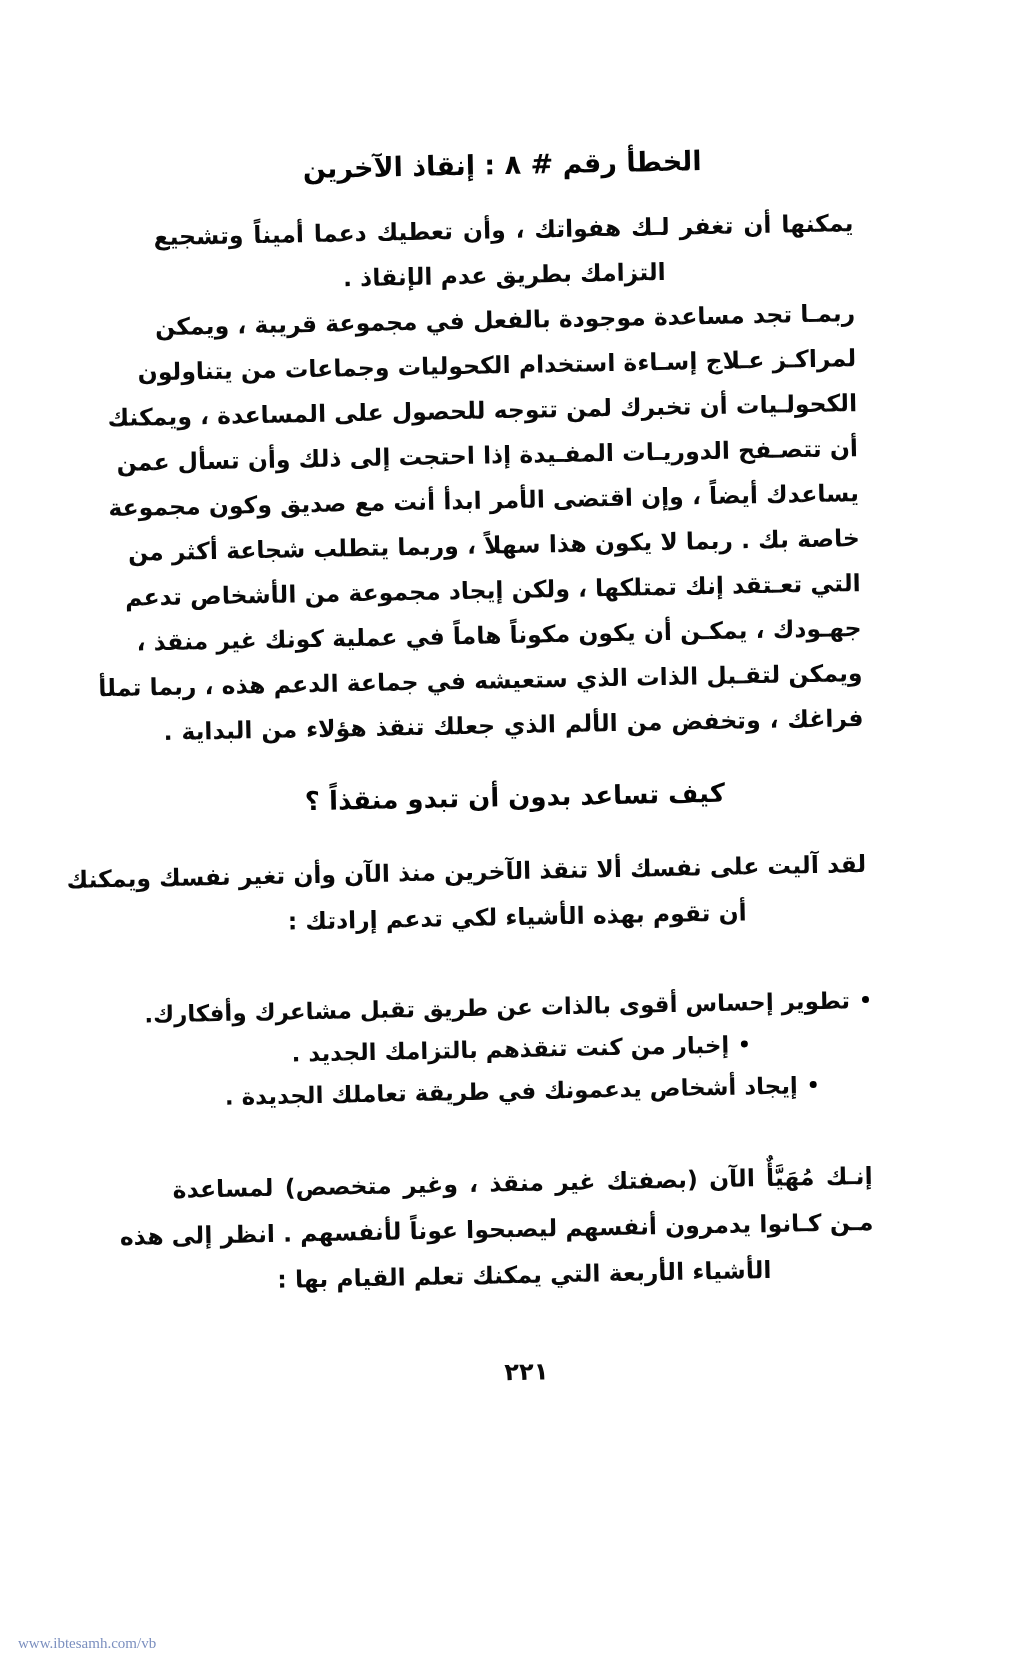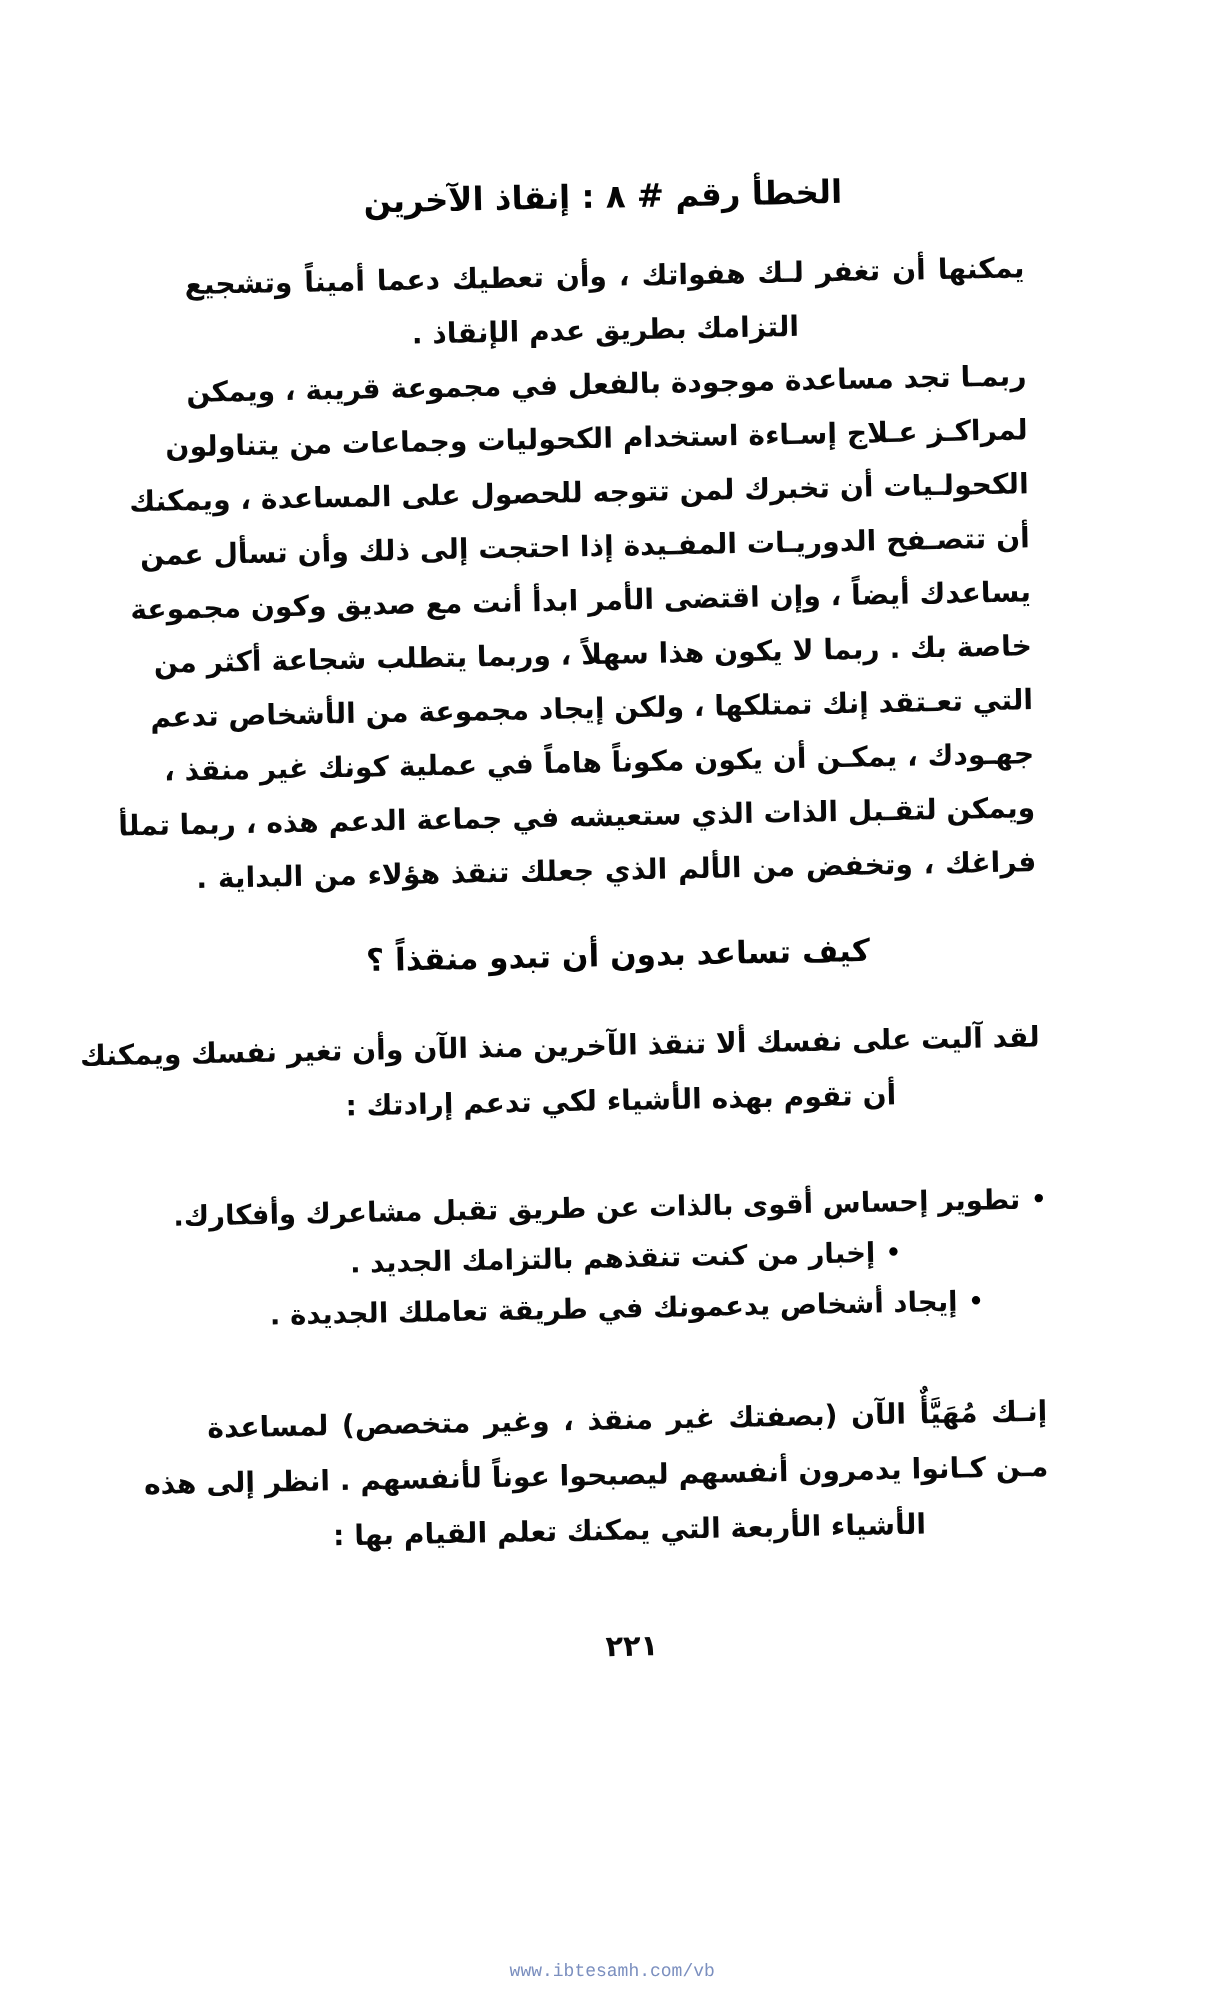--- a/index.html
+++ b/index.html
@@ -119,25 +119,26 @@
     margin-top: 60px;
     direction: rtl;
     color: #0a0a0a;
   }
 
   .watermark {
     position: absolute;
     bottom: 28px;
     left: 0;
     right: 0;
-    text-align: center;
+    text-align: left;
     font-size: 15px;
     color: #7b8fbf;
     direction: ltr;
-    font-family: Liberation Mono, monospace;
+    font-family: Liberation Serif, serif;
+    padding-left: 18px;
   }
 </style>
 </head>
 <body>
 
 <div class="page">
   <div class="page-inner">
 
     <h1 class="chapter-title">الخطأ رقم # ٨ : إنقاذ الآخرين</h1>
 

